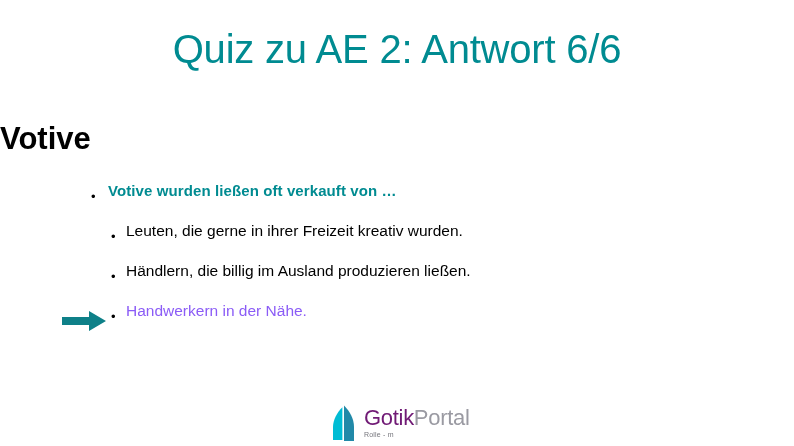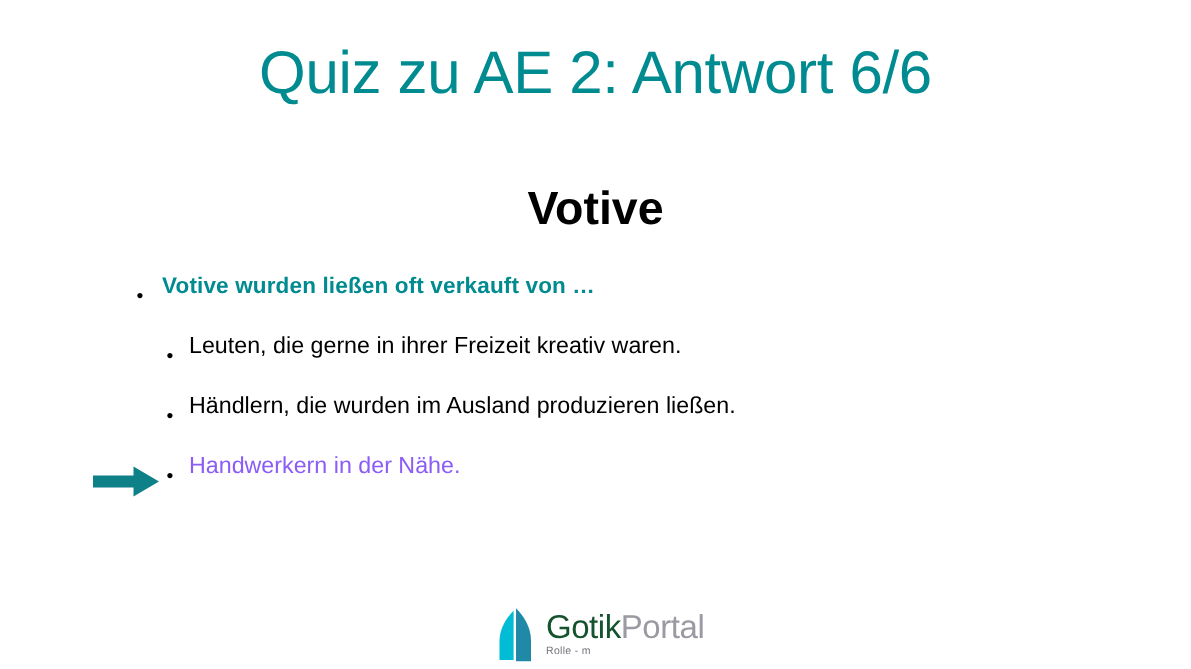--- a/index.html
+++ b/index.html
@@ -38,21 +38,21 @@
     line-height: 1.15;
     white-space: nowrap;
   }
 
   
   .slide-heading {
     position: absolute;
     top: 120px;
     left: 0;
     width: 794px;
-    text-align: center;
+    text-align: left;
     color: #000000;
     font-size: 31px;
     font-weight: bold;
     line-height: 1.2;
   }
 
   
   .body-list {
     position: absolute;
     top: 182px;
@@ -138,21 +138,21 @@
     position: absolute;
     left: 33px;
     top: 3px;
     line-height: 1;
   }
   .logo-word {
     font-size: 22px;
     letter-spacing: -0.3px;
     white-space: nowrap;
   }
-  .logo-gotik { color: #14532d; }
+  .logo-gotik { color: #701a75; }
   .logo-portal { color: #9a9aa2; margin-top: 10px; }
   .logo-tagline {
     margin-top: 2px;
     font-size: 7px;
     color: #5a5a62;
     letter-spacing: 0.2px;
     white-space: nowrap;
     opacity: 0.85;
   }
 </style>
@@ -167,26 +167,26 @@
 
   <div class="body-list">
 
     <div class="bullet-row lvl1 row-1">
       <span class="marker">•</span>
       <span class="btext">Votive wurden ließen oft verkauft von …</span>
     </div>
 
     <div class="bullet-row lvl2 row-2">
       <span class="marker">•</span>
-      <span class="btext">Leuten, die gerne in ihrer Freizeit kreativ waren.</span>
+      <span class="btext">Leuten, die gerne in ihrer Freizeit kreativ wurden.</span>
     </div>
 
     <div class="bullet-row lvl2 row-3">
       <span class="marker">•</span>
-      <span class="btext">Händlern, die wurden im Ausland produzieren ließen.</span>
+      <span class="btext">Händlern, die billig im Ausland produzieren ließen.</span>
     </div>
 
     <div class="bullet-row lvl2 highlight row-4">
       <span class="arrow-pointer">
         <svg width="44" height="22" viewBox="0 0 44 22" xmlns="http://www.w3.org/2000/svg">
           <path d="M0 7 L27 7 L27 1 L44 11 L27 21 L27 15 L0 15 Z" fill="#0E8088"></path>
         </svg>
       </span>
       <span class="marker">•</span>
       <span class="btext">Handwerkern in der Nähe.</span>

